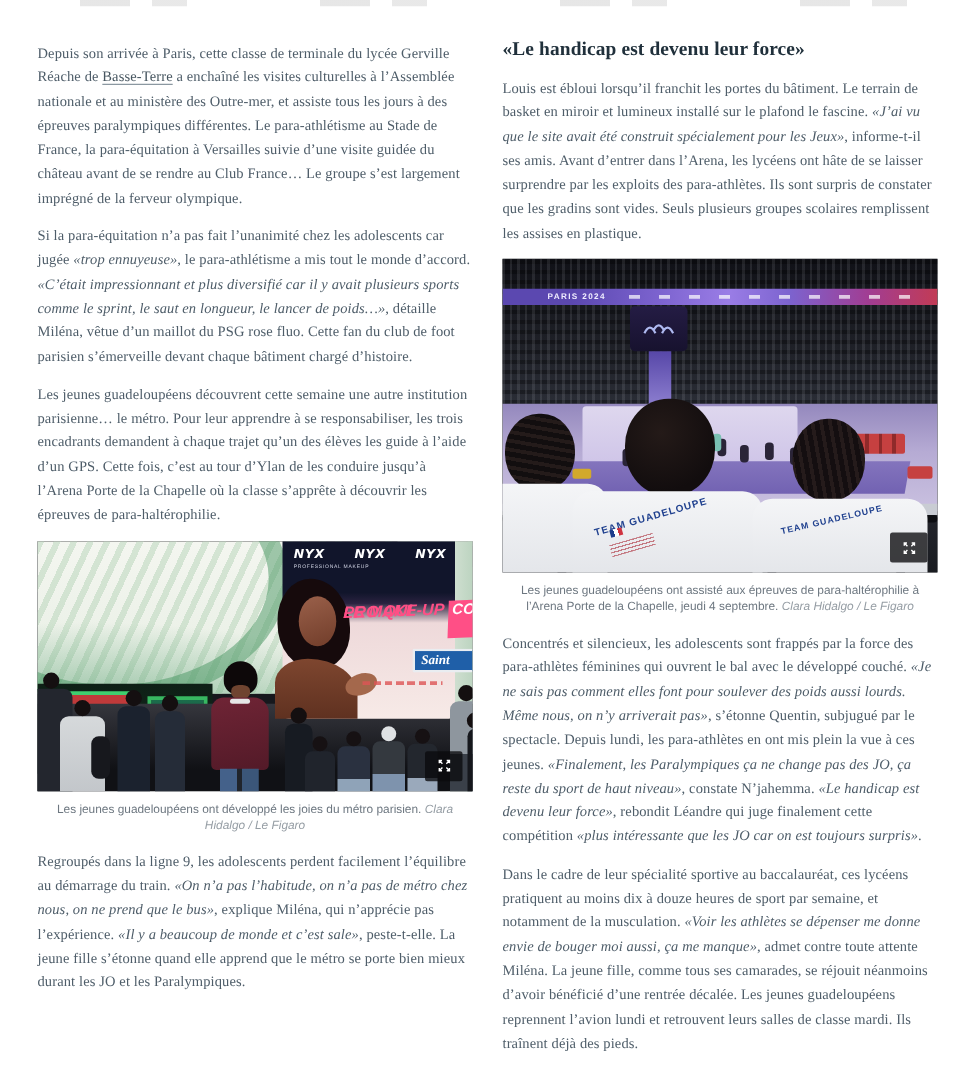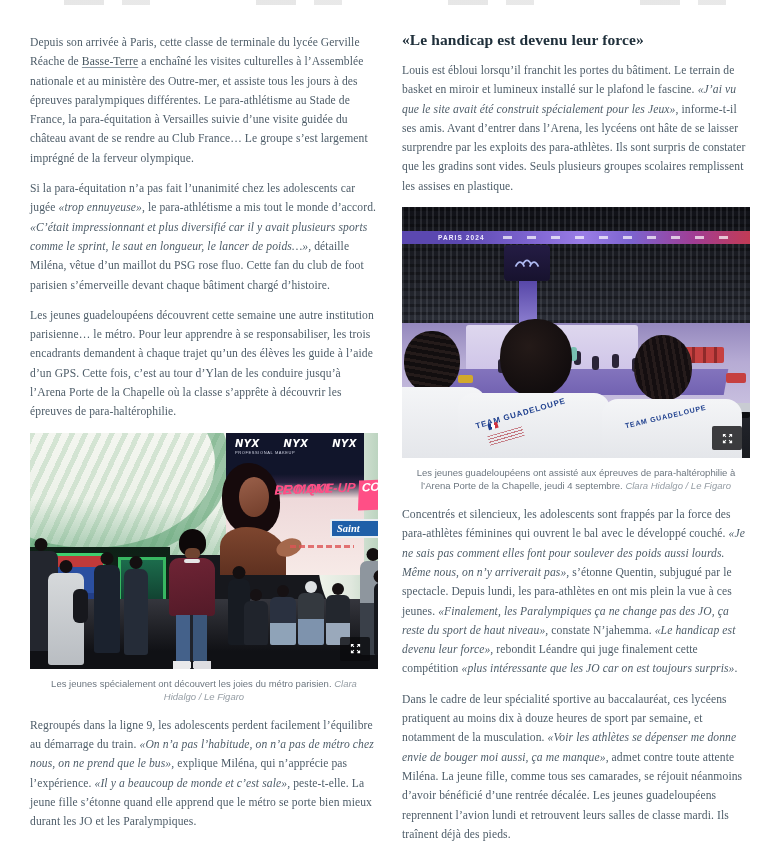--- a/index.html
+++ b/index.html
@@ -37,21 +37,21 @@
 
   figure { margin:9px 0 13px 0; }
   .caption {
     font-family:"Liberation Sans","DejaVu Sans",sans-serif;
     font-size:9.5px; line-height:13px; color:#6d7780;
     text-align:center; margin-top:8px; padding:0 6px;
   }
   .caption .it { color:#959da4; }
 
   .photo { position:relative; width:348px; overflow:hidden; background:#17181d; cursor:pointer; }
-  .photo.metro { height:236px; }
+  .photo.metro { height:200px; }
   .photo.arena { height:251px; }
   .photo * { position:absolute; }
 
   
   .m-ceiling { top:0; left:0; right:0; height:122px;
     background:
       radial-gradient(150% 150% at 12% 140%, rgba(70,150,100,.40) 0 28%, rgba(70,150,100,0) 58%),
       repeating-linear-gradient(115deg, rgba(186,214,188,.55) 0 5px, rgba(186,214,188,0) 5px 12px),
       linear-gradient(180deg,#f4f6f0,#e6eee3); }
   .m-arch { top:-70px; left:-80px; width:280px; height:200px; border:15px solid rgba(72,150,98,.5);
@@ -256,21 +256,21 @@
         <div class="sit ms4"></div>
         <div class="pp mp6"></div>
         <div class="pp mp7"></div>
 
         <div class="fs-btn">
           <svg width="15" height="15" viewBox="0 0 24 24" fill="none" stroke="#ffffff" stroke-width="1.8">
             <path d="M9.5 9.5 5.5 5.5 M5.5 9V5.5H9 M14.5 9.5 18.5 5.5 M15 5.5h3.5V9 M9.5 14.5 5.5 18.5 M5.5 15v3.5H9 M14.5 14.5 18.5 18.5 M18.5 15v3.5H15"></path>
           </svg>
         </div>
       </div>
-      <figcaption class="caption"><span>Les jeunes spécialement ont découvert les joies du métro parisien. </span><span class="it">Clara Hidalgo / Le Figaro</span></figcaption>
+      <figcaption class="caption"><span>Les jeunes guadeloupéens ont développé les joies du métro parisien. </span><span class="it">Clara Hidalgo / Le Figaro</span></figcaption>
     </figure>
 
     <p class="body-p"><span>Regroupés dans la ligne 9, les adolescents perdent facilement l’équilibre au démarrage du train. </span><span class="it">«On n’a pas l’habitude, on n’a pas de métro chez nous, on ne prend que le bus»</span><span>, explique Miléna, qui n’apprécie pas l’expérience. </span><span class="it">«Il y a beaucoup de monde et c’est sale»</span><span>, peste-t-elle. La jeune fille s’étonne quand elle apprend que le métro se porte bien mieux durant les JO et les Paralympiques.</span></p>
 
   </div>
 
   <div class="col">
     <h2 class="heading first">«Le handicap est devenu leur force»</h2>
     <p class="body-p"><span>Louis est ébloui lorsqu’il franchit les portes du bâtiment. Le terrain de basket en miroir et lumineux installé sur le plafond le fascine. </span><span class="it">«J’ai vu que le site avait été construit spécialement pour les Jeux»</span><span>, informe-t-il ses amis. Avant d’entrer dans l’Arena, les lycéens ont hâte de se laisser surprendre par les exploits des para-athlètes. Ils sont surpris de constater que les gradins sont vides. Seuls plusieurs groupes scolaires remplissent les assises en plastique.</span></p>
 

